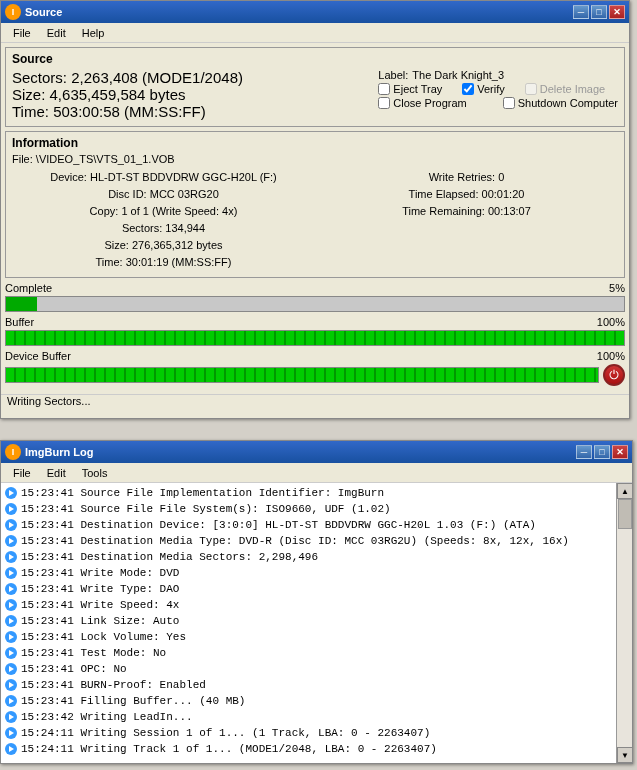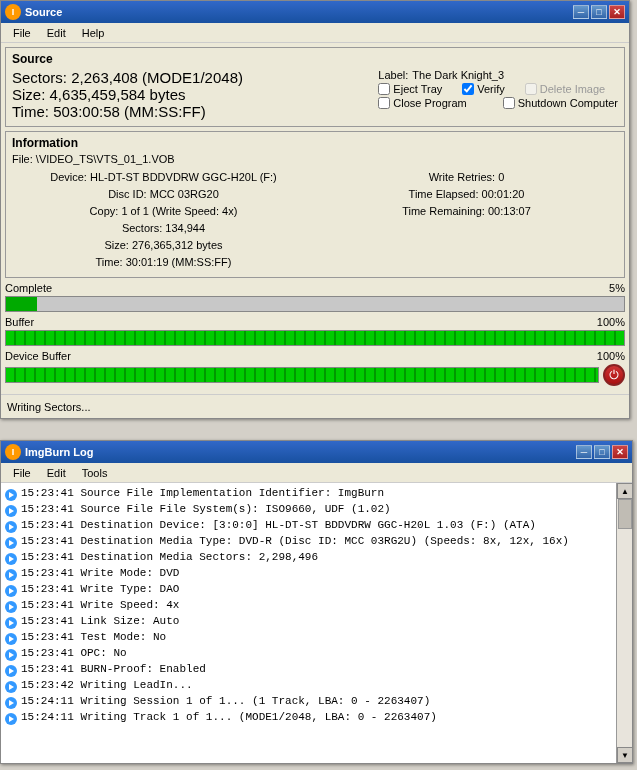--- a/index.html
+++ b/index.html
@@ -187,21 +187,20 @@
       display: flex; align-items: center; justify-content: center;
       color: white; font-size: 12px;
       cursor: pointer;
       flex-shrink: 0;
     }
 
     .status-bar {
       background: #ece9d8;
       height: 24px;
       display: flex;
-      align-items: center;
       padding: 0 6px;
       border-top: 1px solid #ccc;
       font-size: 11px;
     }
 
     
     .log-window {
       position: absolute;
       top: 440px; left: 0;
       width: 633px;
@@ -242,21 +241,21 @@
       background: white;
       height: 280px;
       overflow-y: scroll;
       padding: 2px 4px;
       font-size: 11px;
       font-family: 'Courier New', monospace;
       position: relative;
     }
     .log-line {
       display: flex;
-      align-items: flex-end;
+      align-items: flex-start;
       line-height: 16px;
       gap: 4px;
     }
     .log-icon {
       width: 12px; height: 12px;
       flex-shrink: 0;
       margin-top: 2px;
       background: #3399ff;
       border-radius: 50%;
       display: flex; align-items: center; justify-content: center;
@@ -543,33 +542,45 @@
         <div class="log-line">
           <div class="log-icon">
             <div class="log-icon-arrow"></div>
           </div>
           <span class="log-text">15:23:41 Link Size: Auto</span>
         </div>
         <div class="log-line">
           <div class="log-icon">
             <div class="log-icon-arrow"></div>
           </div>
+          <span class="log-text">15:23:41 Lock Volume: Yes</span>
+        </div>
+        <div class="log-line">
+          <div class="log-icon">
+            <div class="log-icon-arrow"></div>
+          </div>
           <span class="log-text">15:23:41 Test Mode: No</span>
         </div>
         <div class="log-line">
           <div class="log-icon">
             <div class="log-icon-arrow"></div>
           </div>
           <span class="log-text">15:23:41 OPC: No</span>
         </div>
         <div class="log-line">
           <div class="log-icon">
             <div class="log-icon-arrow"></div>
           </div>
           <span class="log-text">15:23:41 BURN-Proof: Enabled</span>
+        </div>
+        <div class="log-line">
+          <div class="log-icon">
+            <div class="log-icon-arrow"></div>
+          </div>
+          <span class="log-text">15:23:41 Filling Buffer... (40 MB)</span>
         </div>
         <div class="log-line">
           <div class="log-icon">
             <div class="log-icon-arrow"></div>
           </div>
           <span class="log-text">15:23:42 Writing LeadIn...</span>
         </div>
         <div class="log-line">
           <div class="log-icon">
             <div class="log-icon-arrow"></div>

